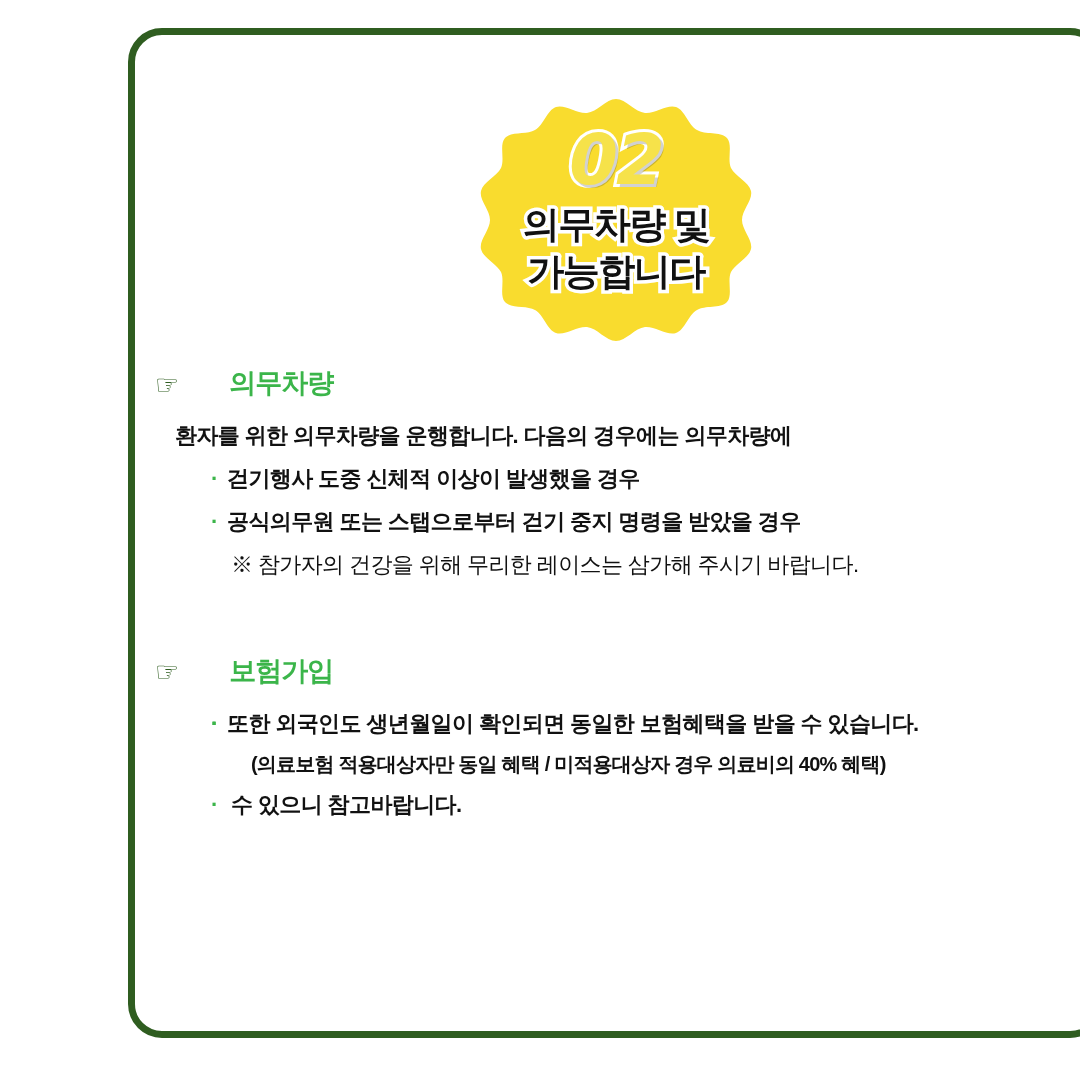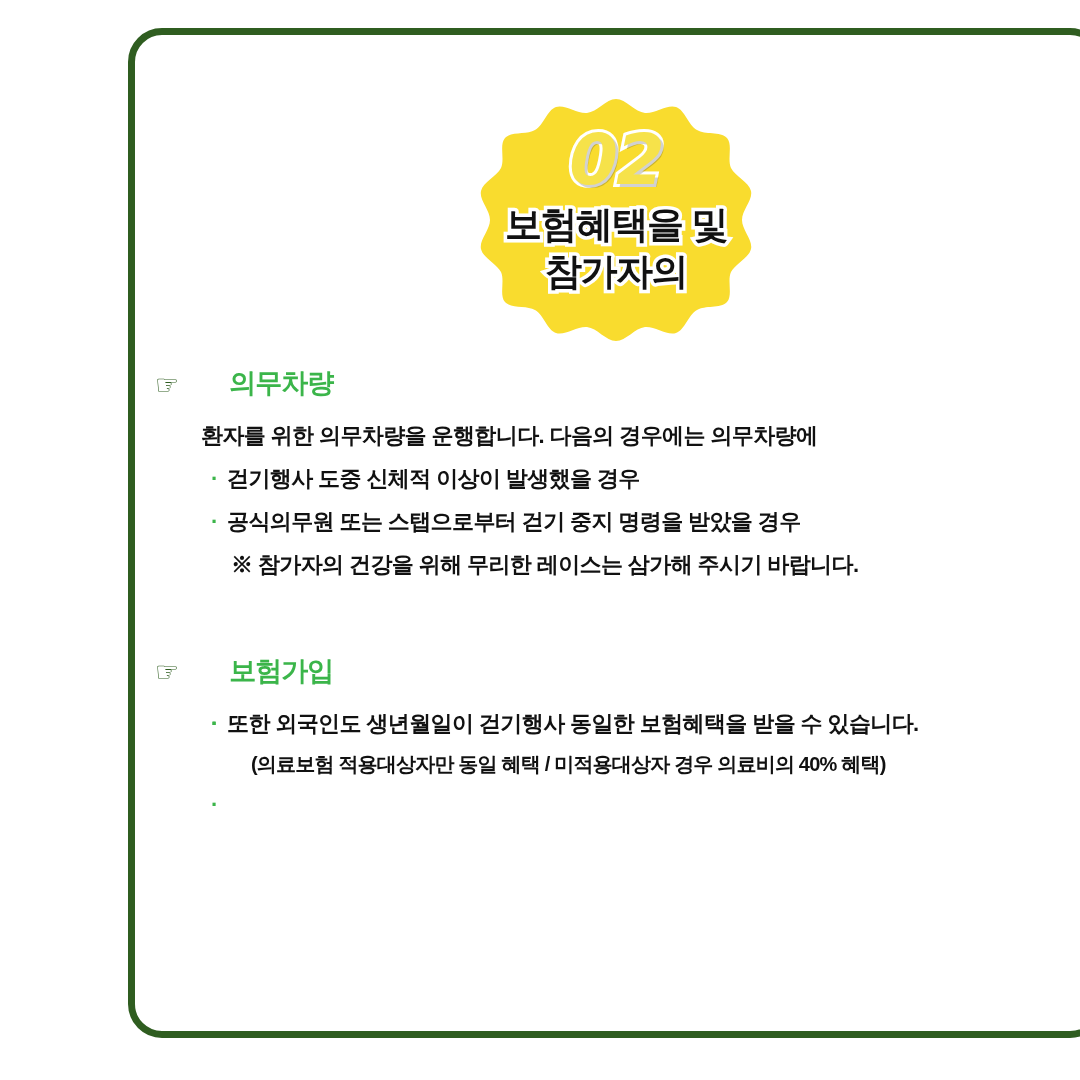--- a/index.html
+++ b/index.html
@@ -128,21 +128,21 @@
     letter-spacing: -1px;
     color: #3bb54a;
     margin-left: 40px;
   }
 
   .para {
     font-size: 22px;
     line-height: 1.95;
     letter-spacing: -0.6px;
     color: #111111;
-    margin-left: 46px;
+    margin-left: 20px;
     margin-right: 10px;
     font-weight: 600;
   }
 
   .bullets {
     margin: 0;
     padding: 0;
     list-style: none;
     margin-left: 56px;
   }
@@ -160,21 +160,21 @@
     left: 0;
     top: 0;
     color: #3bb54a;
     font-weight: bold;
   }
   .note {
     font-size: 22px;
     line-height: 1.95;
     letter-spacing: -0.6px;
     color: #111111;
-    font-weight: 700;
+    font-weight: 400;
     margin-left: 76px;
   }
   .sub {
     font-size: 20px;
     line-height: 1.95;
     letter-spacing: -0.8px;
     color: #111111;
     font-weight: 600;
     margin-left: 96px;
   }
@@ -193,22 +193,22 @@
 <div class="page">
   <div class="card">
 
     <div class="badge-wrap">
       <svg viewBox="0 0 300 272" xmlns="http://www.w3.org/2000/svg">
         <path fill="#f9dc2e" d="M150 4
           c10 0 19 13 29 14 10 1 22-9 31-6 9 3 12 18 21 23 8 5 23 1 30 8 6 7 0 21 4 30 4 8 18 14 20 23 2 9-9 19-9 29 0 10 11 20 9 29-2 9-16 15-20 23-4 9 2 23-4 30-7 7-22 3-30 8-9 5-12 20-21 23-9 3-21-7-31-6-10 1-19 14-29 14s-19-13-29-14c-10-1-22 9-31 6-9-3-12-18-21-23-8-5-23-1-30-8-6-7 0-21-4-30-4-8-18-14-20-23-2-9 9-19 9-29 0-10-11-20-9-29 2-9 16-15 20-23 4-9-2-23 4-30 7-7 22-3 30-8 9-5 12-20 21-23 9-3 21 7 31 6 10-1 19-14 29-14z"></path>
       </svg>
       <div class="badge-text">
         <div class="badge-num">02</div>
-        <div class="badge-line">보험혜택을 및</div>
-        <div class="badge-line">참가자의</div>
+        <div class="badge-line">의무차량 및</div>
+        <div class="badge-line">가능합니다</div>
       </div>
     </div>
 
     <div class="content">
 
       <div class="section">
         <div class="sec-head">
           <span class="hand-icon">☞</span>
           <span class="sec-title">의무차량</span>
         </div>
@@ -220,23 +220,24 @@
         <div class="note">※ 참가자의 건강을 위해 무리한 레이스는 삼가해 주시기 바랍니다.</div>
       </div>
 
       <div class="section second">
         <div class="sec-head">
           <span class="hand-icon">☞</span>
           <span class="sec-title">보험가입</span>
         </div>
         <ul class="bullets">
           <li><span class="dot">·</span></li>
-          <li><span class="dot">·</span><span>또한 외국인도 생년월일이 걷기행사 동일한 보험혜택을 받을 수 있습니다.</span></li>
+          <li><span class="dot">·</span><span>또한 외국인도 생년월일이 확인되면 동일한 보험혜택을 받을 수 있습니다.</span></li>
         </ul>
         <div class="sub">(의료보험 적용대상자만 동일 혜택 / 미적용대상자 경우 의료비의 40% 혜택)</div>
         <ul class="bullets">
           <li><span class="dot">·</span></li>
         </ul>
+        <div class="cont">수 있으니 참고바랍니다.</div>
       </div>
 
     </div>
   </div>
 </div>
 
 </body></html>

